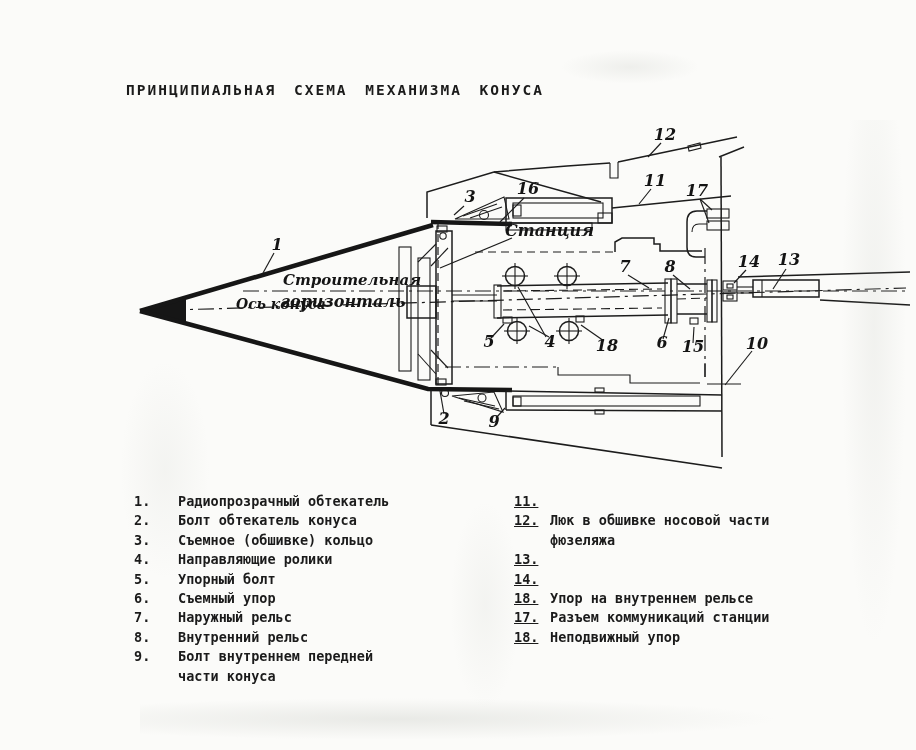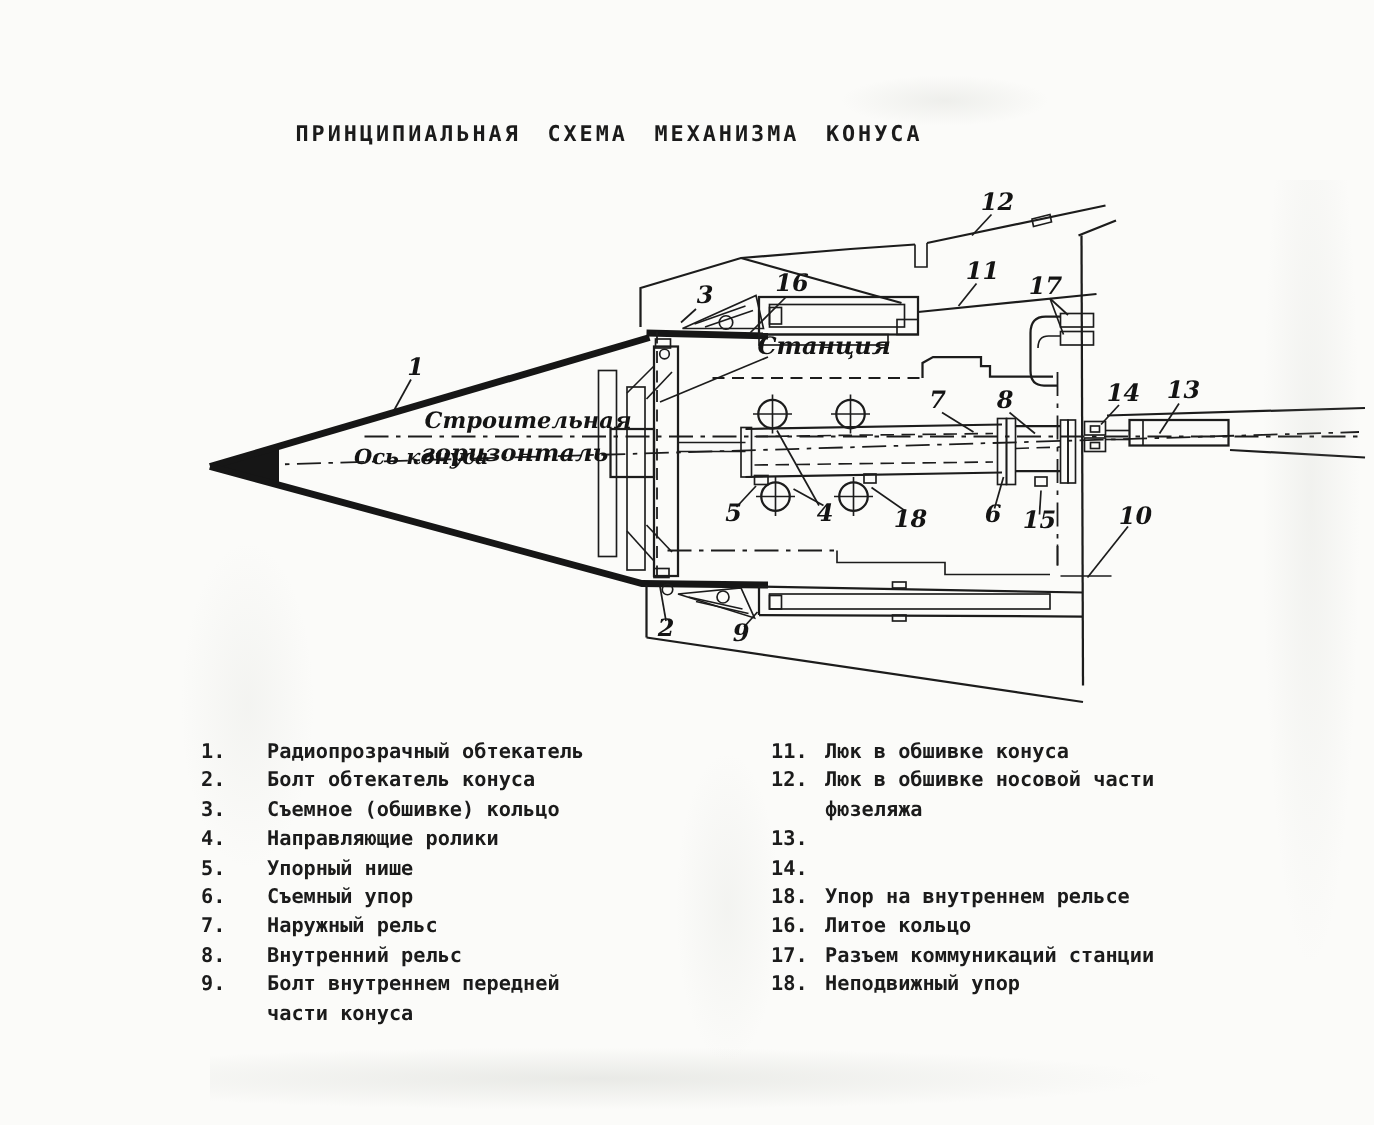--- a/index.html
+++ b/index.html
@@ -1,25 +1,25 @@
 <!DOCTYPE html>
 <html><head>
 <meta charset="utf-8">
 <style>
   html,body{margin:0;padding:0;background:#e9e9e7;}
   .page{position:relative;width:916px;height:750px;background:#fbfbf9;overflow:hidden;
         font-family:"DejaVu Sans Mono", monospace;color:#1b1b1b;}
-  .title{position:absolute;left:126px;top:82px;width:560px;text-align:center;
+  .title{position:absolute;left:126px;top:82px;width:560px;text-align:left;
          font:bold 14.5px "DejaVu Sans Mono", monospace;letter-spacing:2px;word-spacing:7px;}
   .legend-col{position:absolute;top:492px;font:bold 13.5px "DejaVu Sans Mono", monospace;}
   #legend-left{left:134px;width:310px;}
   #legend-right{left:514px;width:330px;}
   .item{display:flex;align-items:flex-start;line-height:19.4px;}
   #legend-left .num{flex:0 0 44px;}
-  #legend-right .num{flex:0 0 36px;}
+  #legend-right .num{flex:0 0 36px;text-decoration:underline;}
   .txt{white-space:pre-line;}
   svg.diagram{position:absolute;left:0;top:0;}
   svg .s{stroke:#1c1c1c;fill:none;stroke-width:1.5;}
   svg .t1{stroke-width:1.1;}
   svg .thick{stroke:#161616;stroke-width:4.6;}
   svg .dashdot{stroke:#1c1c1c;fill:none;stroke-width:1.2;stroke-dasharray:16 5 3 5;}
   svg .dashed{stroke:#1c1c1c;fill:none;stroke-width:1.2;stroke-dasharray:8 5;}
   svg .dash2{stroke:#1c1c1c;fill:none;stroke-width:1.1;stroke-dasharray:9 5;}
   svg .fillink{fill:#161616;stroke:none;}
   svg .leader{stroke:#1c1c1c;stroke-width:1.15;fill:none;}
@@ -235,21 +235,21 @@
       <div class="item">
         <span class="num">3.</span>
         <span class="txt">Съемное (обшивке) кольцо</span>
       </div>
       <div class="item">
         <span class="num">4.</span>
         <span class="txt">Направляющие ролики</span>
       </div>
       <div class="item">
         <span class="num">5.</span>
-        <span class="txt">Упорный нише</span>
+        <span class="txt">Упорный болт</span>
       </div>
       <div class="item">
         <span class="num">6.</span>
         <span class="txt">Съемный упор</span>
       </div>
       <div class="item">
         <span class="num">7.</span>
         <span class="txt">Наружный рельс</span>
       </div>
       <div class="item">
@@ -258,42 +258,37 @@
       </div>
       <div class="item">
         <span class="num">9.</span>
         <span class="txt">Болт внутреннем передней
 части конуса</span>
       </div>
     </div>
   <div id="legend-right" class="legend-col">
       <div class="item">
         <span class="num">11.</span>
-        <span class="txt">Люк в обшивке конуса</span>
       </div>
       <div class="item">
         <span class="num">12.</span>
         <span class="txt">Люк в обшивке носовой части
 фюзеляжа</span>
       </div>
       <div class="item">
         <span class="num">13.</span>
       </div>
       <div class="item">
         <span class="num">14.</span>
       </div>
       <div class="item">
         <span class="num">18.</span>
         <span class="txt">Упор на внутреннем рельсе</span>
       </div>
       <div class="item">
-        <span class="num">16.</span>
-        <span class="txt">Литое кольцо</span>
-      </div>
-      <div class="item">
         <span class="num">17.</span>
         <span class="txt">Разъем коммуникаций станции</span>
       </div>
       <div class="item">
         <span class="num">18.</span>
         <span class="txt">Неподвижный упор</span>
       </div>
     </div>
 
 </div>

